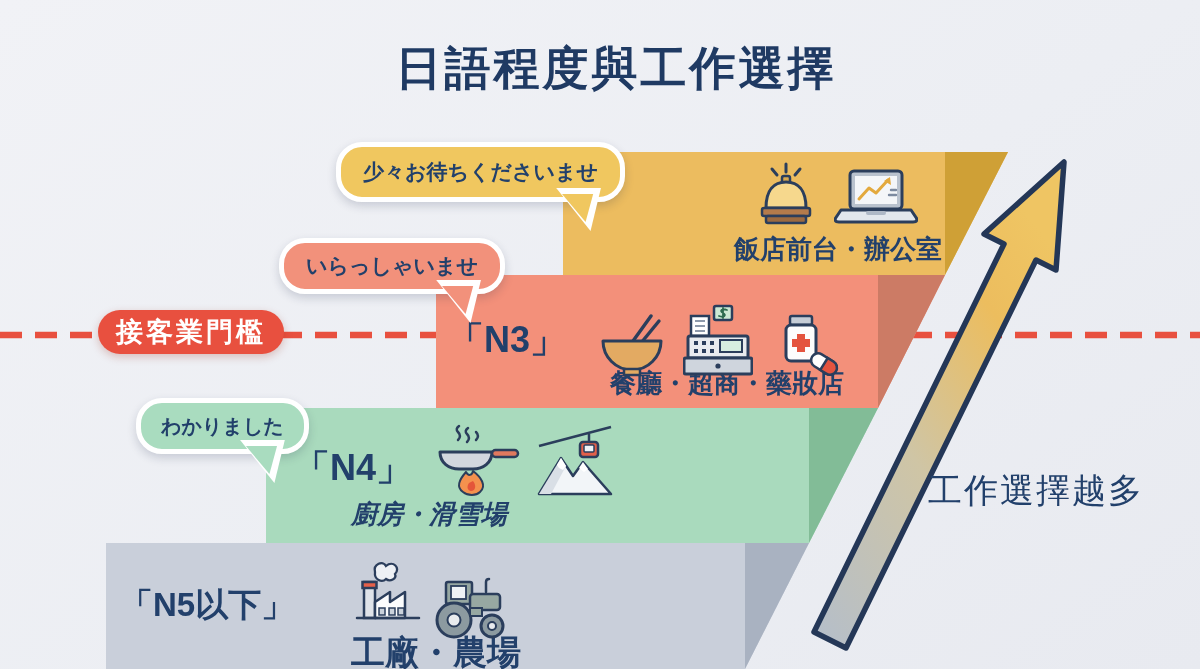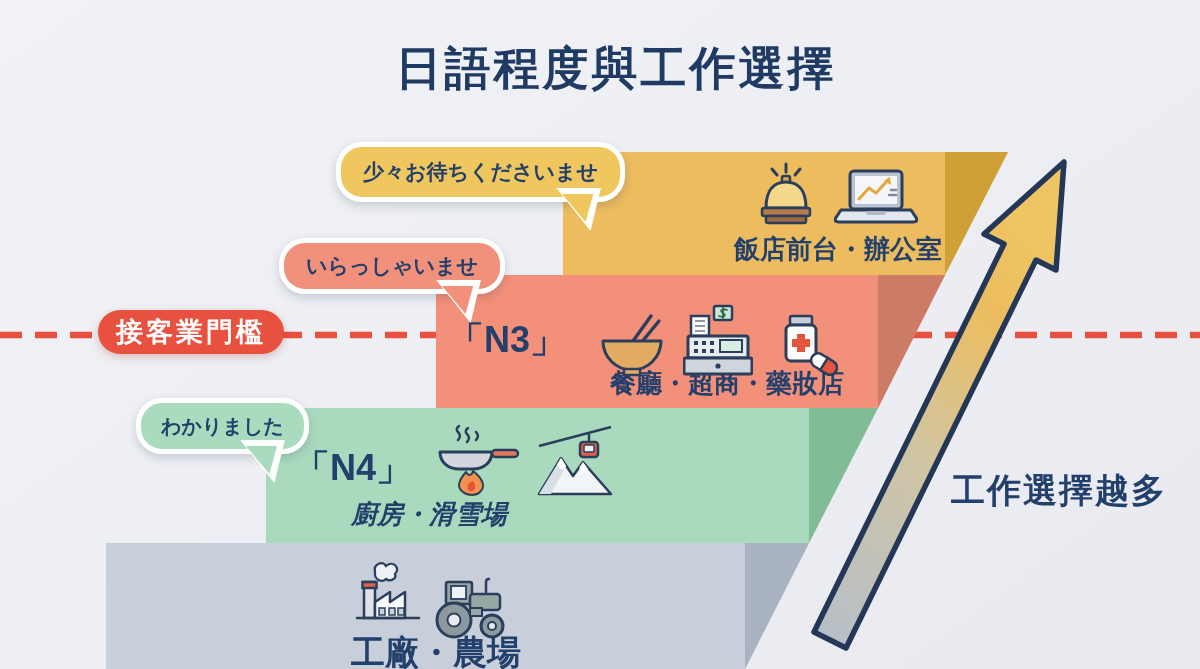--- a/index.html
+++ b/index.html
@@ -17,22 +17,22 @@
           box-shadow:0 4px 10px rgba(30,40,70,.18);white-space:nowrap;z-index:6;}
   .tail{position:absolute;bottom:-25px;right:26px;width:38px;height:28px;}
   .tail::before{content:"";position:absolute;inset:-6px -7px -9px -7px;background:#ffffff;
                 clip-path:polygon(14% 0,100% 0,80% 100%);}
   .tail::after{content:"";position:absolute;inset:0;background:var(--bg);
                clip-path:polygon(16% 0,98% 0,78% 100%);}
   .bubble{background:var(--bg);}
   #badge{position:absolute;left:98px;top:310px;width:186px;height:44px;background:#e8503f;
          border-radius:22px;color:#ffffff;font-size:27px;font-weight:900;text-align:center;
          line-height:44px;letter-spacing:3px;box-shadow:0 3px 8px rgba(150,40,20,.25);z-index:7;}
-  #arrow-label{position:absolute;left:928px;top:468px;font-size:34px;font-weight:700;
-               color:#22406b;letter-spacing:2px;z-index:5;margin-left:23px;}
+  #arrow-label{position:absolute;left:928px;top:468px;font-size:34px;font-weight:400;
+               color:#22406b;letter-spacing:2px;z-index:5;}
   svg{display:block;}
 </style>
 </head>
 <body>
 
 <div id="canvas">
 
   <svg class="stage" viewBox="0 0 1200 669">
     <defs>
       <linearGradient id="arrowGrad" x1="0" y1="1" x2="0.7" y2="0">
@@ -72,20 +72,21 @@
     <span>いらっしゃいませ</span>
     <span class="tail"></span>
   </div>
   <div class="bubble" style="--bg:#a9dcbf;left:136px;top:398px;height:46px;padding:0 20px;font-size:20px;text-align:right;">
     <span>わかりました</span>
     <span class="tail"></span>
   </div>
 
   <div class="lvl" style="left:448px;top:316px;font-size:36px;">「N3」</div>
   <div class="lvl" style="left:294px;top:444px;font-size:36px;">「N4」</div>
+  <div class="lvl" style="left:120px;top:583px;font-size:33px;">「N5以下」</div>
 
   <div class="jobs" style="left:698px;top:232px;width:280px;font-size:26px;">飯店前台・辦公室</div>
   <div class="jobs" style="left:577px;top:366px;width:300px;font-size:26px;">餐廳・超商・藥妝店</div>
   <div class="jobs" style="left:288px;top:497px;width:282px;font-size:26px;font-style:italic;">廚房・滑雪場</div>
   <div class="jobs" style="left:295px;top:630px;width:282px;font-size:34px;">工廠・農場</div>
 
   <div id="arrow-label">工作選擇越多</div>
 
   <svg class="ic" style="left:757px;top:161px;" width="58" height="68" viewBox="0 0 58 68">
     <g stroke="#2b3e5c" stroke-width="3" stroke-linecap="round" fill="none">

